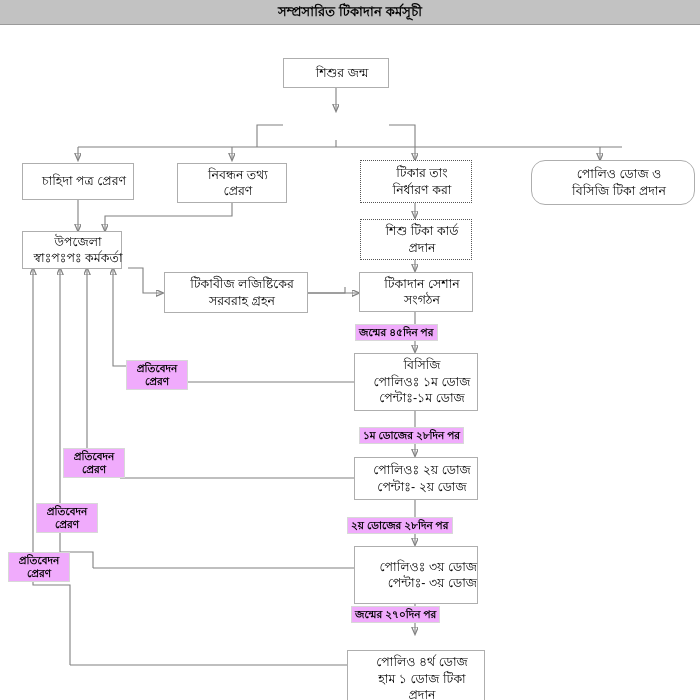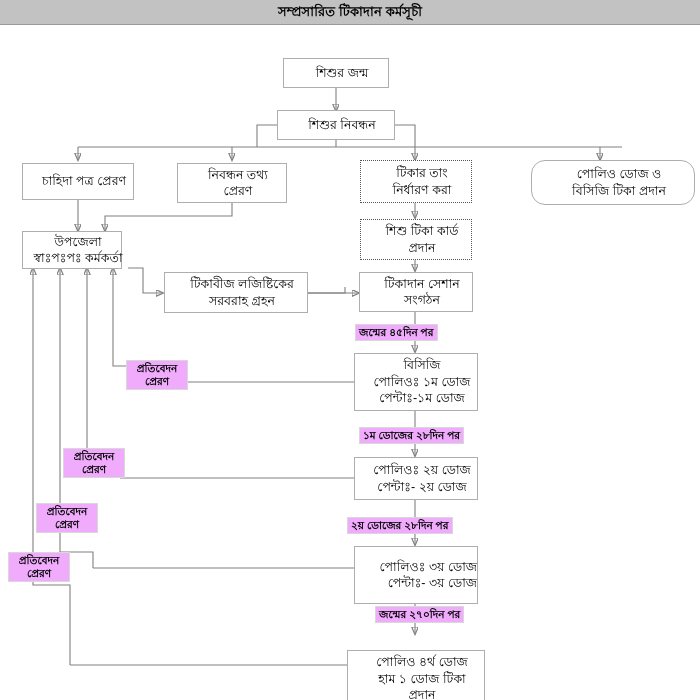--- a/index.html
+++ b/index.html
@@ -109,23 +109,20 @@
     <path d="M93,568 L93,552 L60,552 L60,268" marker-end="url(#ah)"></path>
 
     <path d="M348,665 L70,665"></path>
     <path d="M70,665 L70,585 L33,585 L33,268" marker-end="url(#ah)"></path>
   </svg>
 
   <div class="node" style="left:283px;top:58px;width:106px;height:30px;">
     <span class="ln">শিশুর জন্ম</span>
   </div>
 
-  <div class="node" style="left:277px;top:110px;width:118px;height:30px;">
-    <span class="ln">শিশুর নিবন্ধন</span>
-  </div>
 
   <div class="node" style="left:22px;top:163px;width:112px;height:37px;">
     <span class="ln">চাহিদা পত্র প্রেরণ</span>
   </div>
 
   <div class="node" style="left:177px;top:163px;width:110px;height:40px;">
     <span class="ln">নিবন্ধন তথ্য</span>
     <span class="ln">প্রেরণ</span>
   </div>
 
@@ -180,21 +177,21 @@
     <span class="ln">হাম ১ ডোজ টিকা</span>
     <span class="ln">প্রদান</span>
   </div>
 
   <div class="wlabel" style="left:355px;top:324px;">জন্মের ৪৫দিন পর</div>
 
   <div class="wlabel" style="left:359px;top:427px;text-align:center;">১ম ডোজের ২৮দিন পর</div>
 
   <div class="wlabel" style="left:347px;top:517px;">২য় ডোজের ২৮দিন পর</div>
 
-  <div class="wlabel" style="left:351px;top:606px;margin-left:24px;">জন্মের ২৭০দিন পর</div>
+  <div class="wlabel" style="left:351px;top:606px;">জন্মের ২৭০দিন পর</div>
 
   <div class="wlabel stack" style="left:126px;top:360px;width:62px;">
     <span class="ln">প্রতিবেদন</span>
     <span class="ln">প্রেরণ</span>
   </div>
 
   <div class="wlabel stack" style="left:63px;top:448px;width:62px;">
     <span class="ln">প্রতিবেদন</span>
     <span class="ln">প্রেরণ</span>
   </div>

